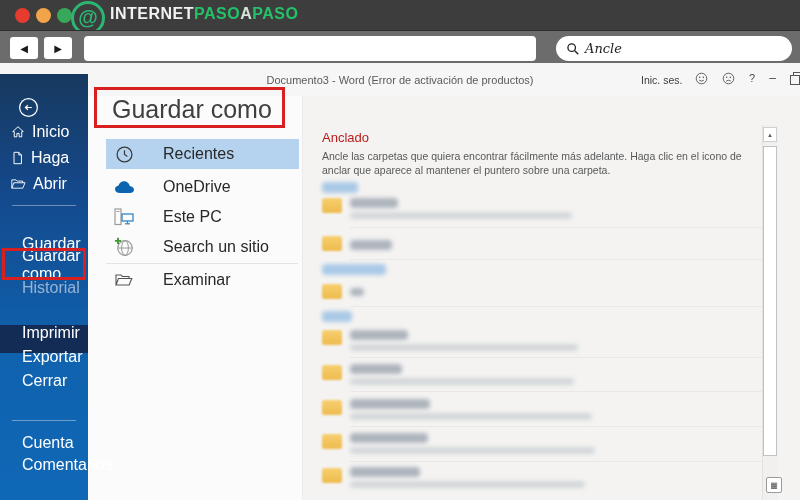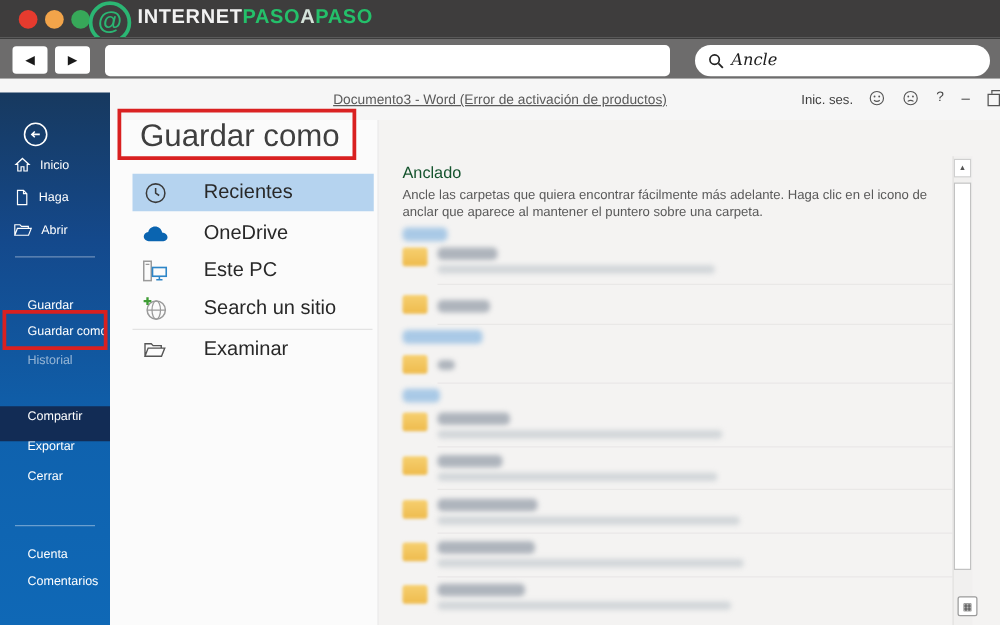--- a/index.html
+++ b/index.html
@@ -19,56 +19,56 @@
   .navbtn{top:37px;width:28px;height:22px;background:#fff;border-radius:3px;color:#1a1a1a;
           font-size:10px;display:flex;align-items:center;justify-content:center;cursor:pointer;}
   .urlbox{left:84px;top:36px;width:452px;height:25px;background:#fff;border:none;border-radius:4px;
           box-sizing:border-box;padding:0 8px;font-size:12px;outline:none;}
   .searchbox{left:556px;top:36px;width:236px;height:25px;background:#fff;border-radius:13px;
              display:flex;align-items:center;padding-left:10px;box-sizing:border-box;gap:5px;}
   .search-text{font-family:"DejaVu Serif",serif;font-style:italic;font-size:13px;color:#1d1d1d;}
 
   
   .wtitle{left:0;top:63px;width:800px;height:33px;background:#f6f6f6;}
-  .wtitle-text{left:0;top:74px;width:800px;text-align:center;font-size:11px;color:#5a5a5a;text-decoration:underline;}
+  .wtitle-text{left:0;top:74px;width:800px;text-align:center;font-size:11px;color:#5a5a5a;}
   .wctrl{top:71px;display:flex;align-items:center;color:#4a4a4a;}
   .signin{left:641px;top:74px;font-size:10.5px;color:#3d3d3d;}
   .restore{position:relative;width:13px;height:13px;}
   .restore::before{content:"";position:absolute;top:0;left:3px;width:8px;height:8px;border:1px solid #555;}
   .restore::after{content:"";position:absolute;top:3px;left:0;width:8px;height:8px;border:1px solid #555;background:#f6f6f6;}
 
   
   .mid-bg{left:88px;top:96px;width:714px;height:404px;background:#fbfbfb;}
   .right-bg{left:302px;top:96px;width:498px;height:404px;background:#f4f3f2;border-left:1px solid #ececec;box-sizing:border-box;}
 
   
   .sidebar{left:0;top:74px;width:88px;height:426px;
            background:linear-gradient(180deg,#17395f 0%,#14498c 28%,#0f62ae 65%,#0f68b6 100%);}
   .sb-item{position:absolute;left:0;width:88px;height:20px;display:flex;align-items:center;
-           color:#fff;font-size:10px;cursor:pointer;}
+           color:#fff;font-size:16px;cursor:pointer;}
   .sb-item .ic{margin-left:11px;margin-right:7px;display:flex;}
   .sb-item .plain{margin-left:22px;}
   .sb-div{position:absolute;left:12px;width:64px;height:1px;background:rgba(255,255,255,.38);}
   .sb-selected-bg{position:absolute;left:0;top:251px;width:88px;height:28px;background:#122c55;}
   .disabled{color:rgba(255,255,255,.55);}
   .backbtn{position:absolute;left:18px;top:23px;cursor:pointer;display:flex;}
 
   
   .redbox{border:3px solid #d92020;box-sizing:border-box;background:transparent;z-index:6;}
 
   
   .heading{left:112px;top:95px;font-size:25px;font-weight:300;color:#3f3f3f;z-index:7;}
   .place{position:absolute;left:106px;width:193px;height:30px;display:flex;align-items:center;cursor:pointer;}
   .place .ic{margin-left:7px;width:22px;display:flex;justify-content:center;}
   .place .lbl{margin-left:28px;font-size:16px;color:#282828;}
   .place.sel{background:#b5d3ef;}
   .place-sep{left:106px;top:263px;width:192px;height:1px;background:#e3e3e3;}
 
   
-  .pinned-title{left:322px;top:130px;font-size:13px;color:#14532d;}
+  .pinned-title{left:322px;top:130px;font-size:13px;color:#b91c1c;}
   .pinned-desc{left:322px;top:149px;width:438px;font-size:10.5px;line-height:14px;color:#595959;}
 
   .blob{position:absolute;border-radius:4px;filter:blur(2px);}
   .blob.name{background:#aeb4bc;}
   .blob.path{background:#d3d7da;}
   .blob.ghead{background:#a9c9e6;}
   .ficon{position:absolute;width:20px;height:15px;border-radius:2.5px;
          background:linear-gradient(#f6cf6f,#eebb4d);filter:blur(1.2px);}
   .row-sep{position:absolute;left:350px;width:422px;height:1px;background:#e9e8e7;}
 
@@ -170,21 +170,21 @@
     <div class="sb-item" style="top:160px">
         <span class="plain">Guardar</span>
       </div>
     <div class="sb-item" style="top:181px">
         <span class="plain">Guardar como</span>
       </div>
     <div class="sb-item disabled" style="top:204px">
         <span class="plain">Historial</span>
       </div>
     <div class="sb-item" style="top:249px">
-        <span class="plain">Compartir</span>
+        <span class="plain">Imprimir</span>
       </div>
     <div class="sb-item" style="top:273px">
         <span class="plain">Exportar</span>
       </div>
     <div class="sb-item" style="top:297px">
         <span class="plain">Cerrar</span>
       </div>
 
     <div class="sb-div" style="top:346px"></div>
 

